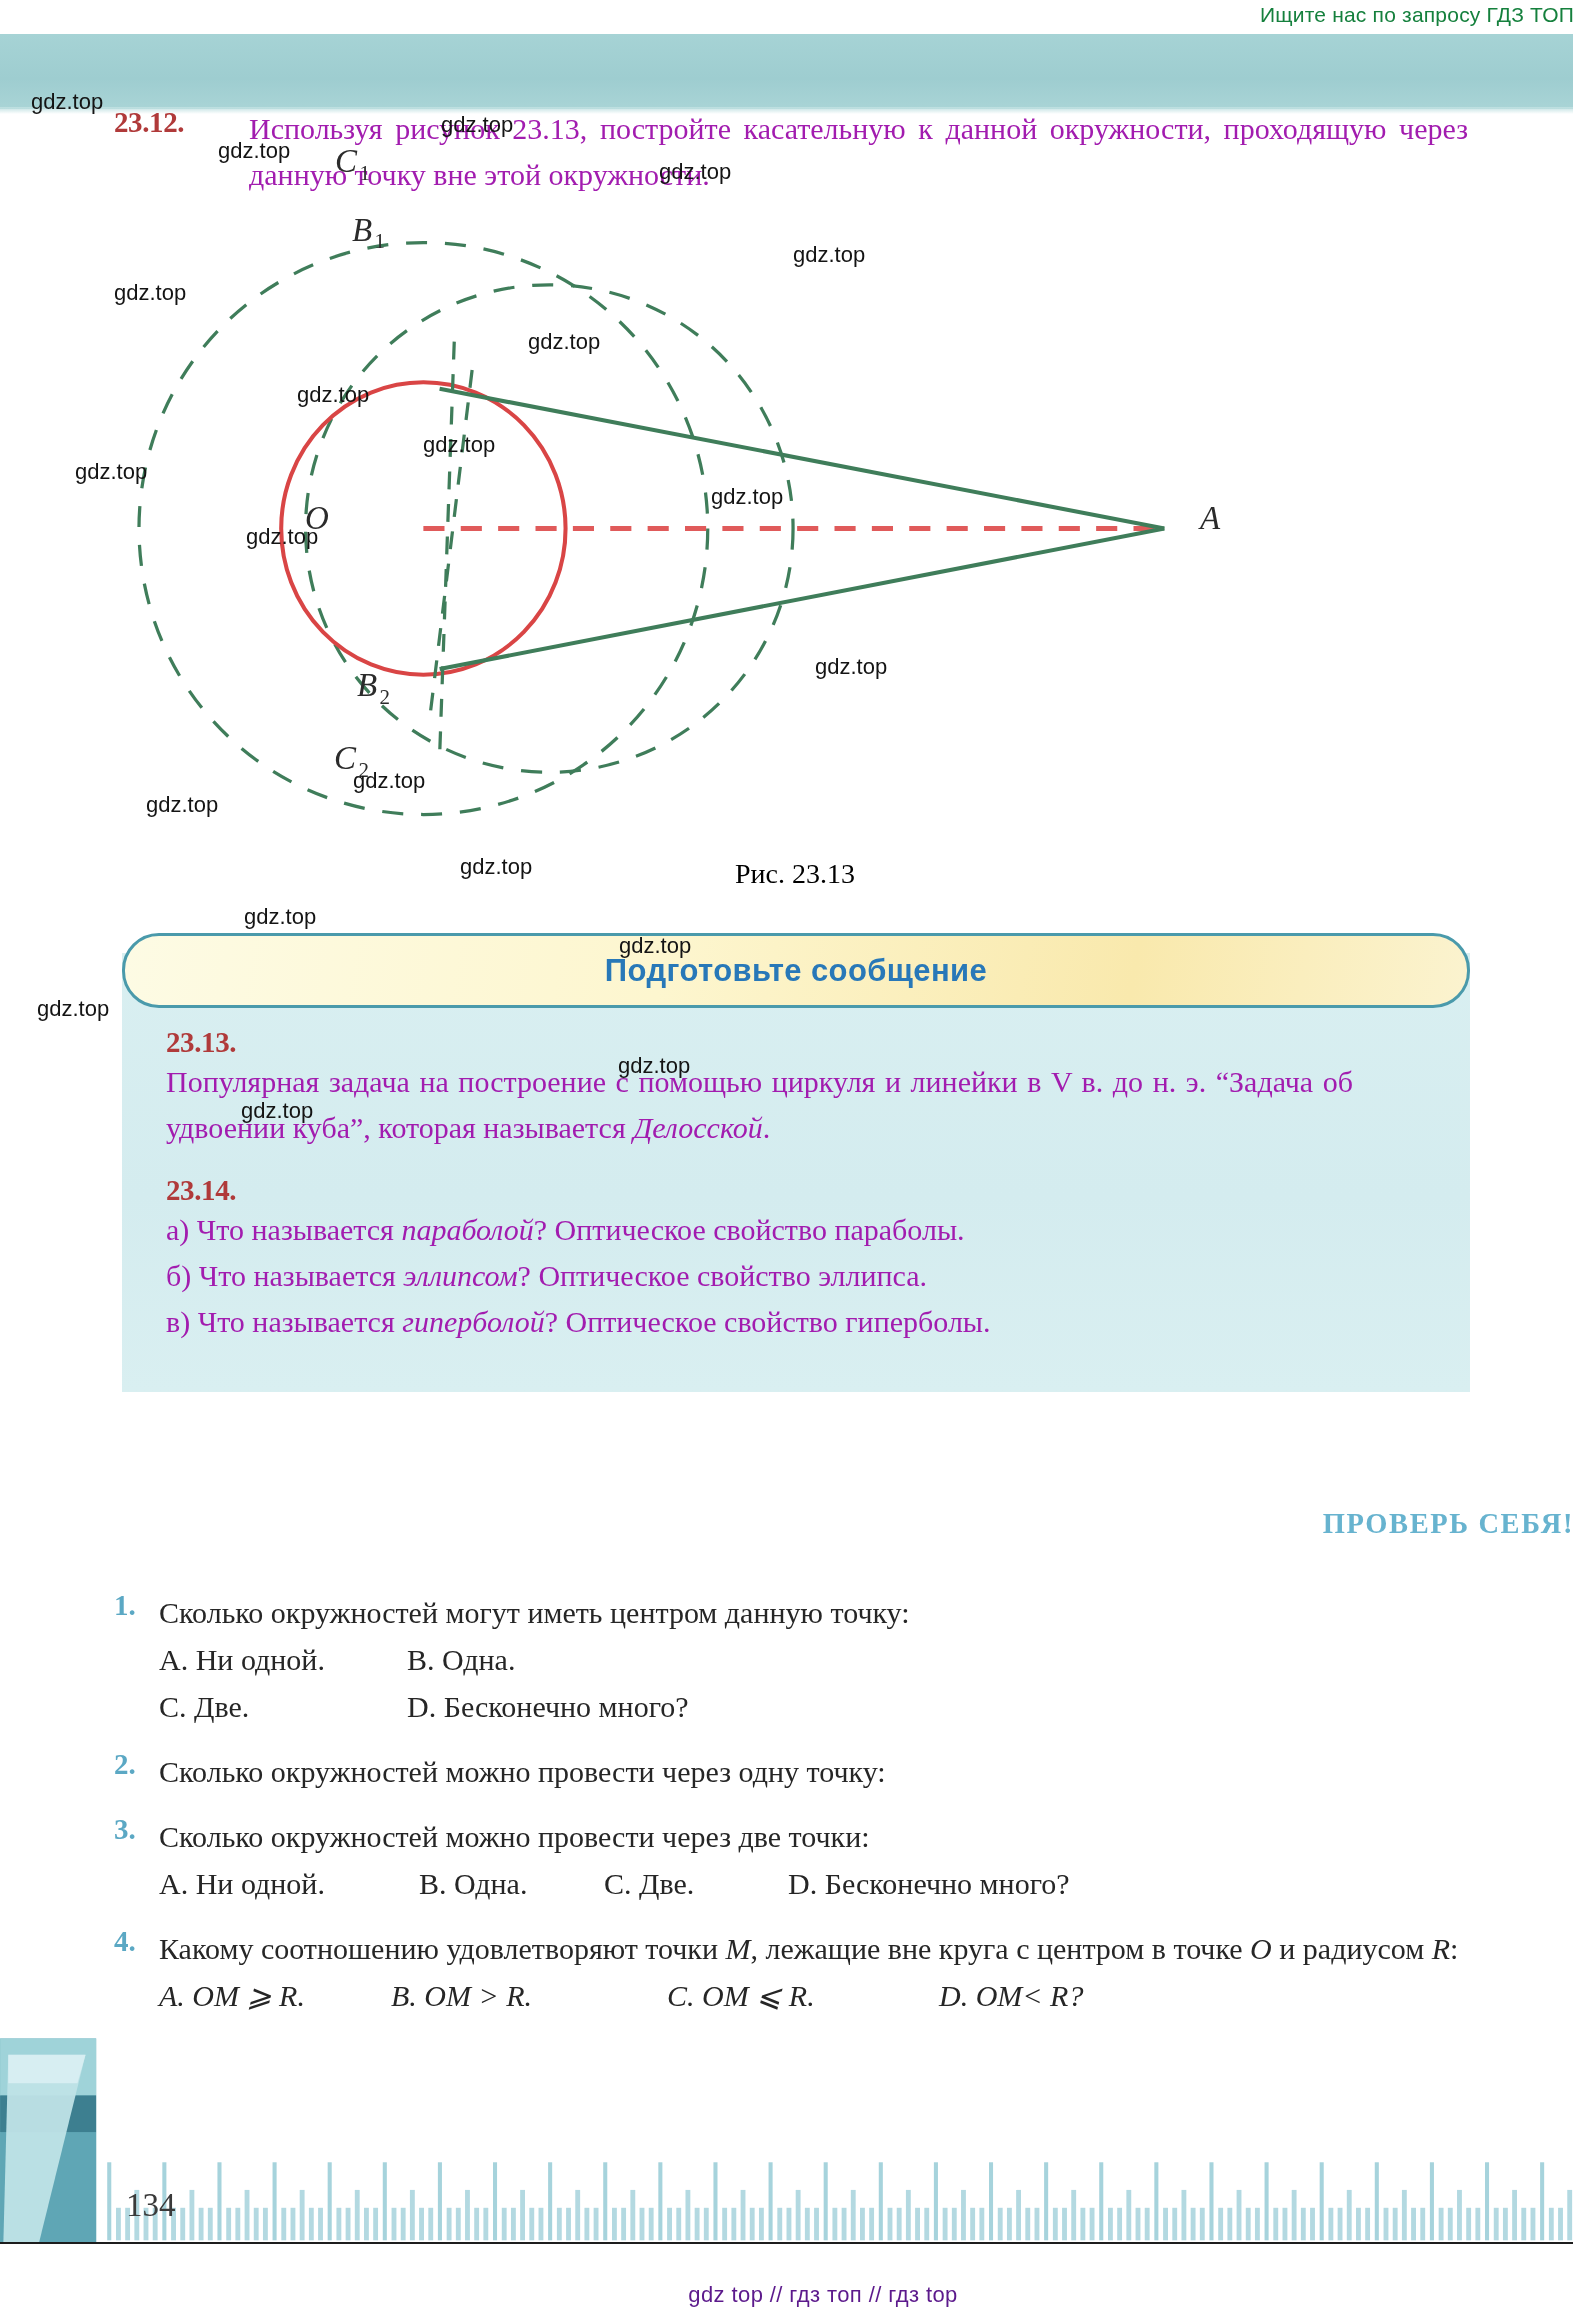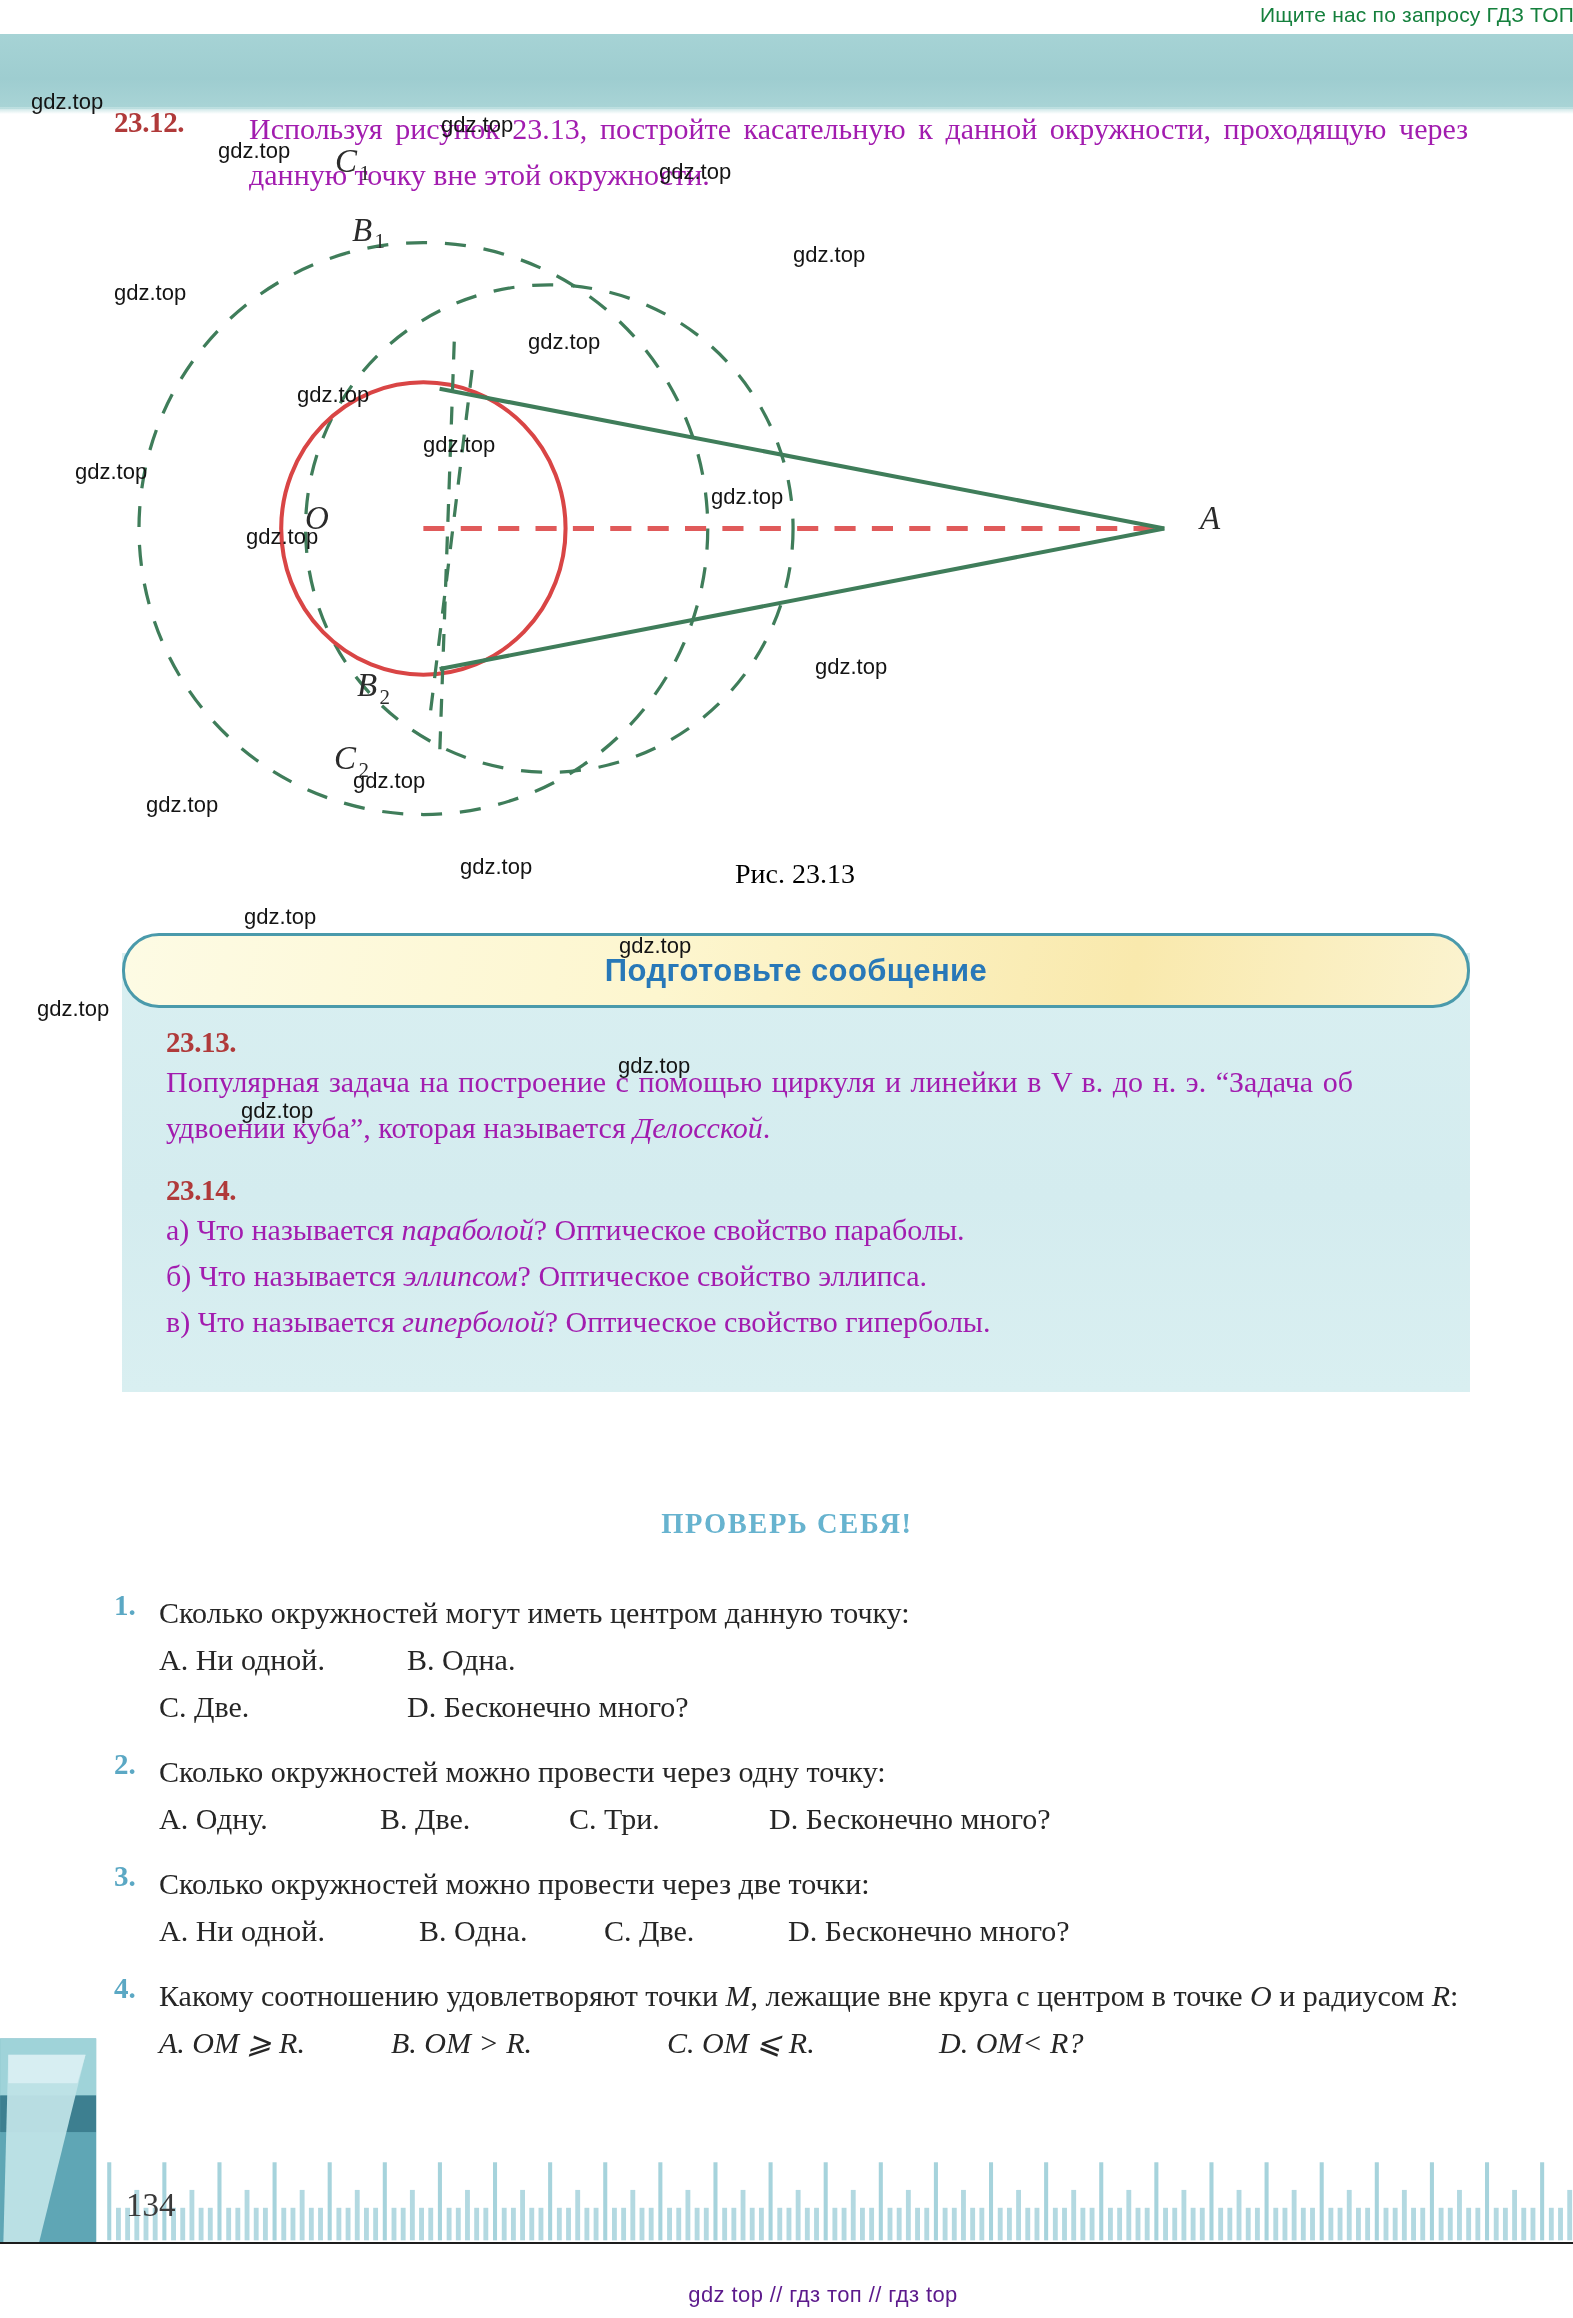--- a/index.html
+++ b/index.html
@@ -162,21 +162,21 @@
   .ex-row .ex-num-inline { width: 135px; }
   .ex-row .ex-body { width: 1187px; font-size: 30px; line-height: 46px; }
   .it { font-style: italic; }
 
   
   .check-title {
     position: absolute;
     top: 1508px;
     left: 0;
     width: 1574px;
-    text-align: center;
+    text-align: right;
     font-family: "Liberation Serif", serif;
     font-weight: bold;
     font-size: 28.5px;
     letter-spacing: 1.6px;
     color: #67b3cf;
   }
 
   .qlist {
     position: absolute;
     top: 1589px;
@@ -344,21 +344,20 @@
   <div class="qlist">
 
     <div class="q">
       <span class="q-num">1.</span><span class="q-text">Сколько окружностей могут иметь центром данную точку:</span>
       <div class="opts"><span class="op" style="width:248px">А. Ни одной.</span><span class="op">В. Одна.</span></div>
       <div class="opts"><span class="op" style="width:248px">С. Две.</span><span class="op">D. Бесконечно много?</span></div>
     </div>
 
     <div class="q" style="margin-top:18px;">
       <span class="q-num">2.</span><span class="q-text">Сколько окружностей можно провести через одну точку:</span>
-      <div class="opts"><span class="op" style="width:221px">А. Одну.</span><span class="op" style="width:189px">В. Две.</span><span class="op" style="width:200px">С. Три.</span><span class="op">D. Бесконечно много?</span></div>
     </div>
 
     <div class="q" style="margin-top:18px;">
       <span class="q-num">3.</span><span class="q-text">Сколько окружностей можно провести через две точки:</span>
       <div class="opts"><span class="op" style="width:260px">А. Ни одной.</span><span class="op" style="width:185px">В. Одна.</span><span class="op" style="width:184px">С. Две.</span><span class="op">D. Бесконечно много?</span></div>
     </div>
 
     <div class="q" style="margin-top:18px;">
       <span class="q-num">4.</span><span class="q-text just"><span>Какому соотношению удовлетворяют точки </span><span class="it">M</span><span>, лежащие вне круга с центром в точке </span><span class="it">O</span><span> и радиусом </span><span class="it">R</span><span>:</span></span>
       <div class="opts"><span class="op it" style="width:232px">А. OM ⩾ R.</span><span class="op it" style="width:276px">В. OM &gt; R.</span><span class="op it" style="width:272px">С. OM ⩽ R.</span><span class="op it">D. OM&lt; R?</span></div>

